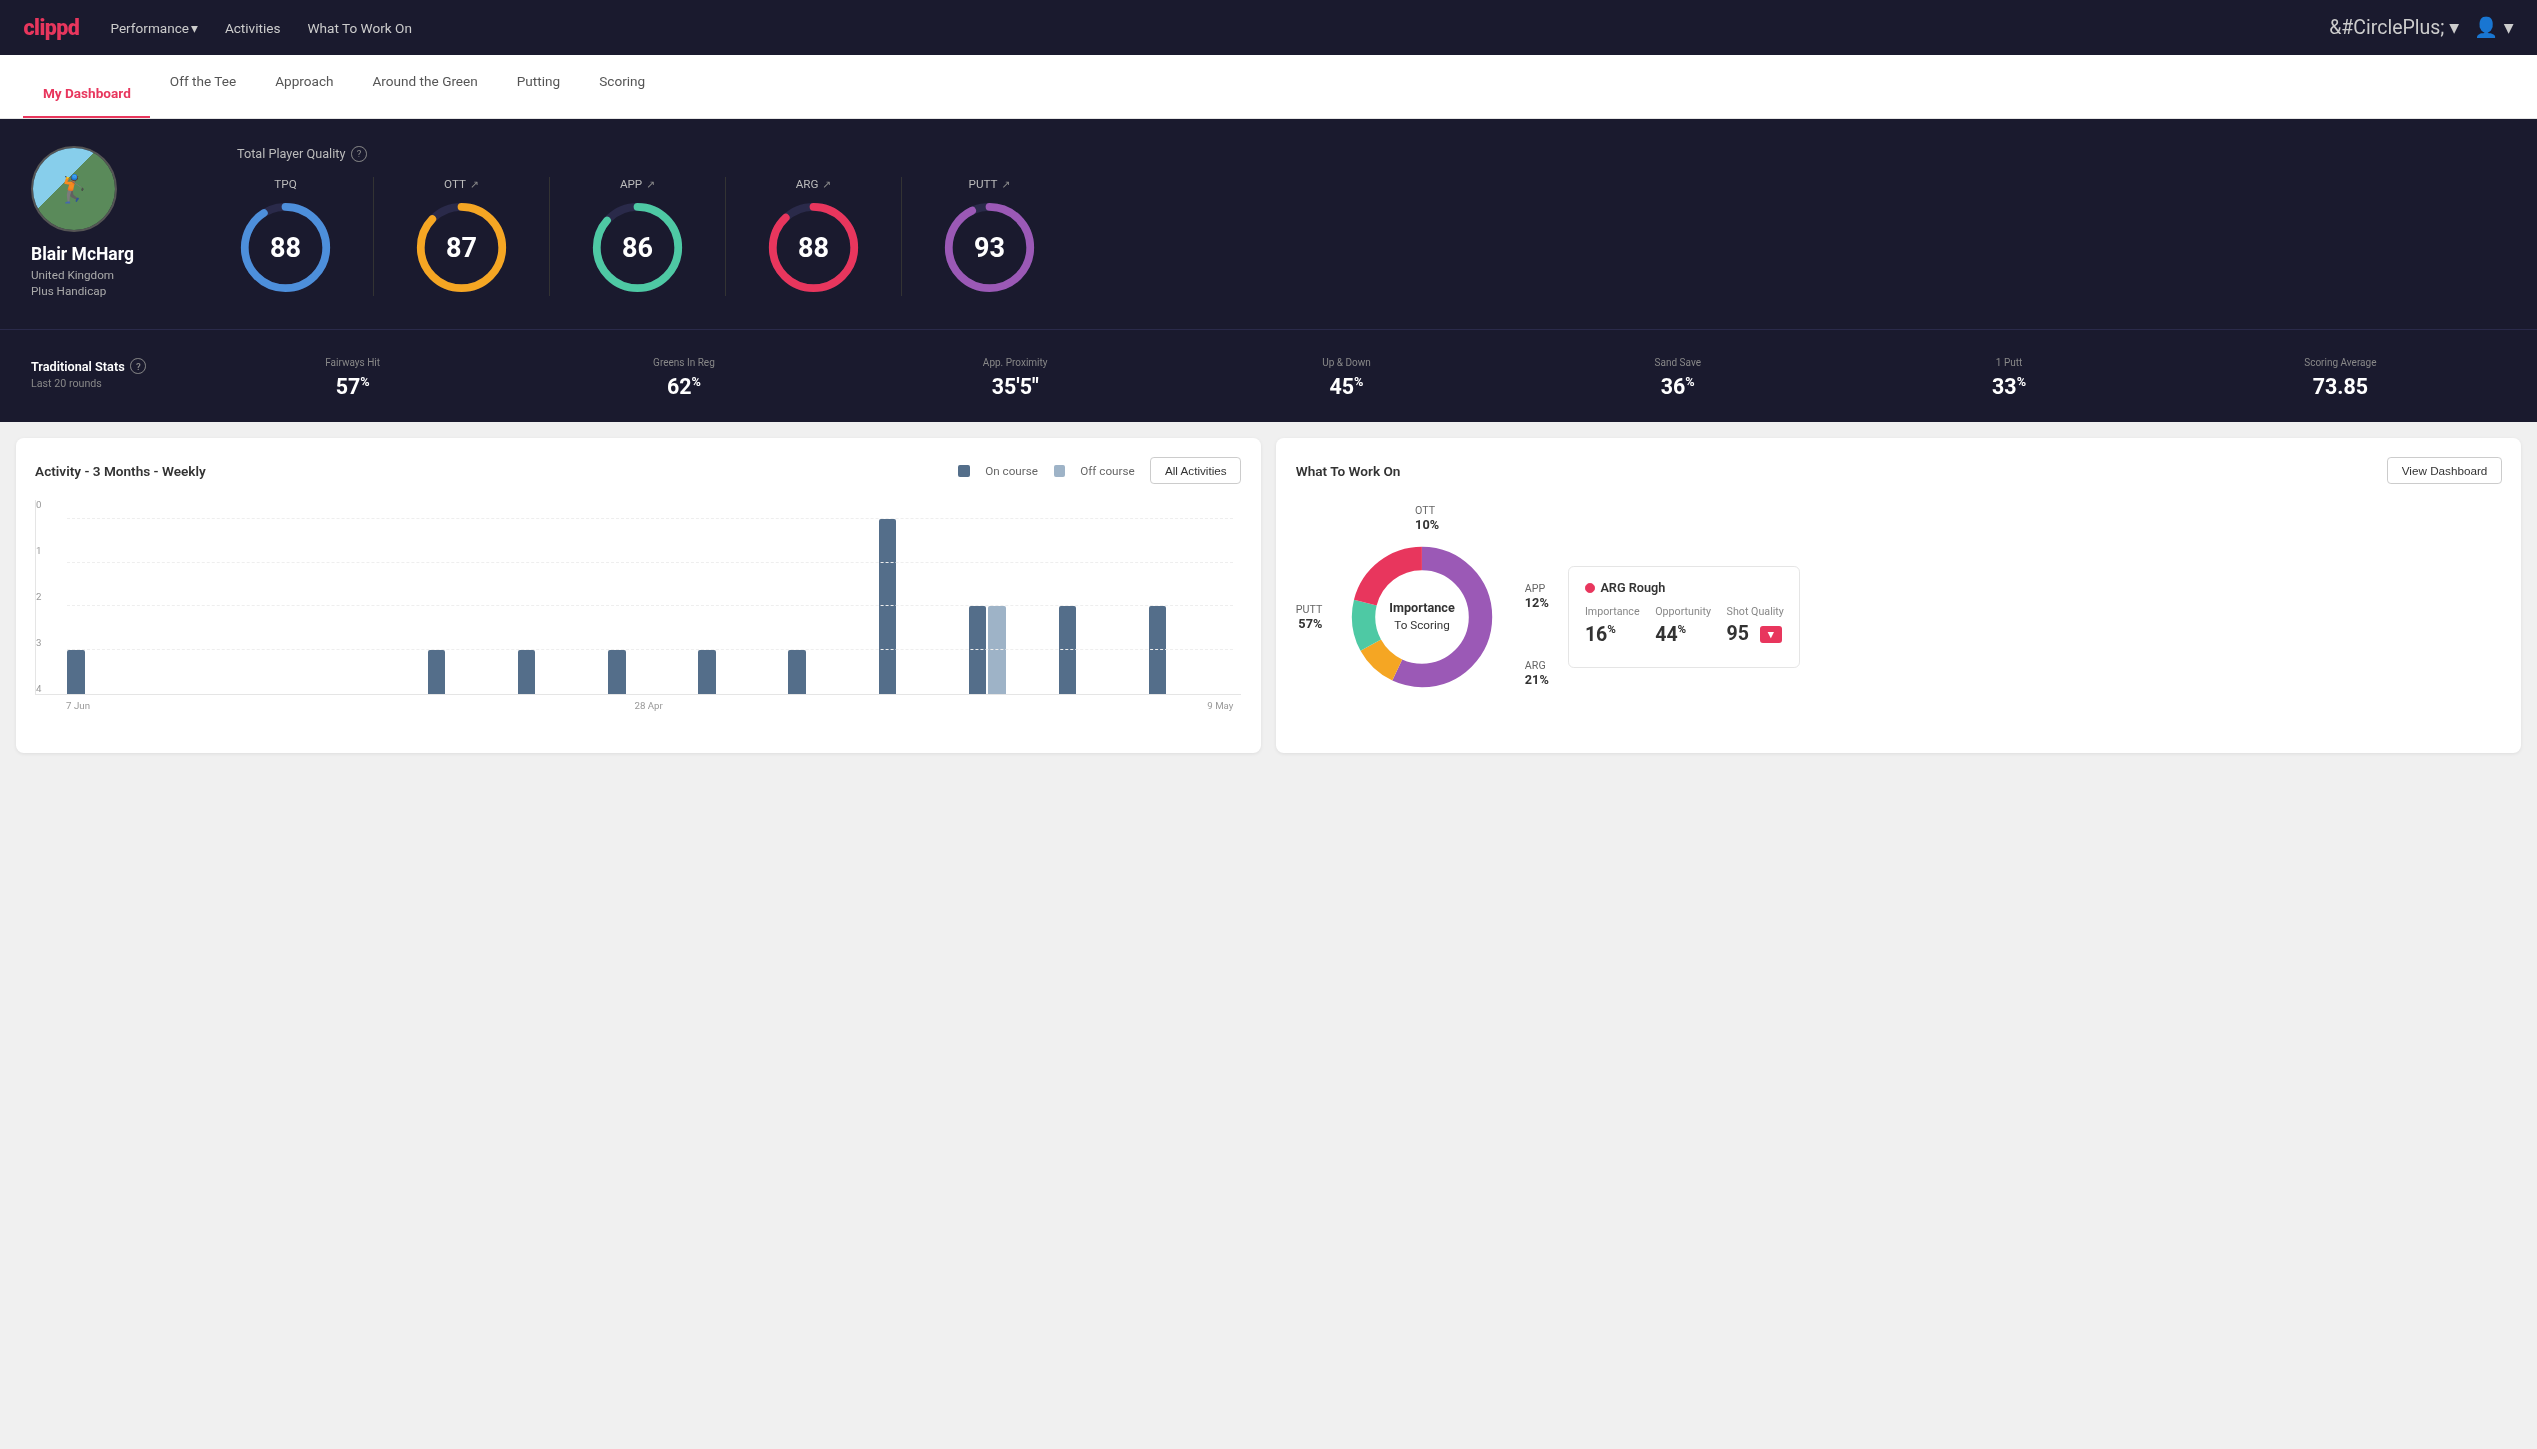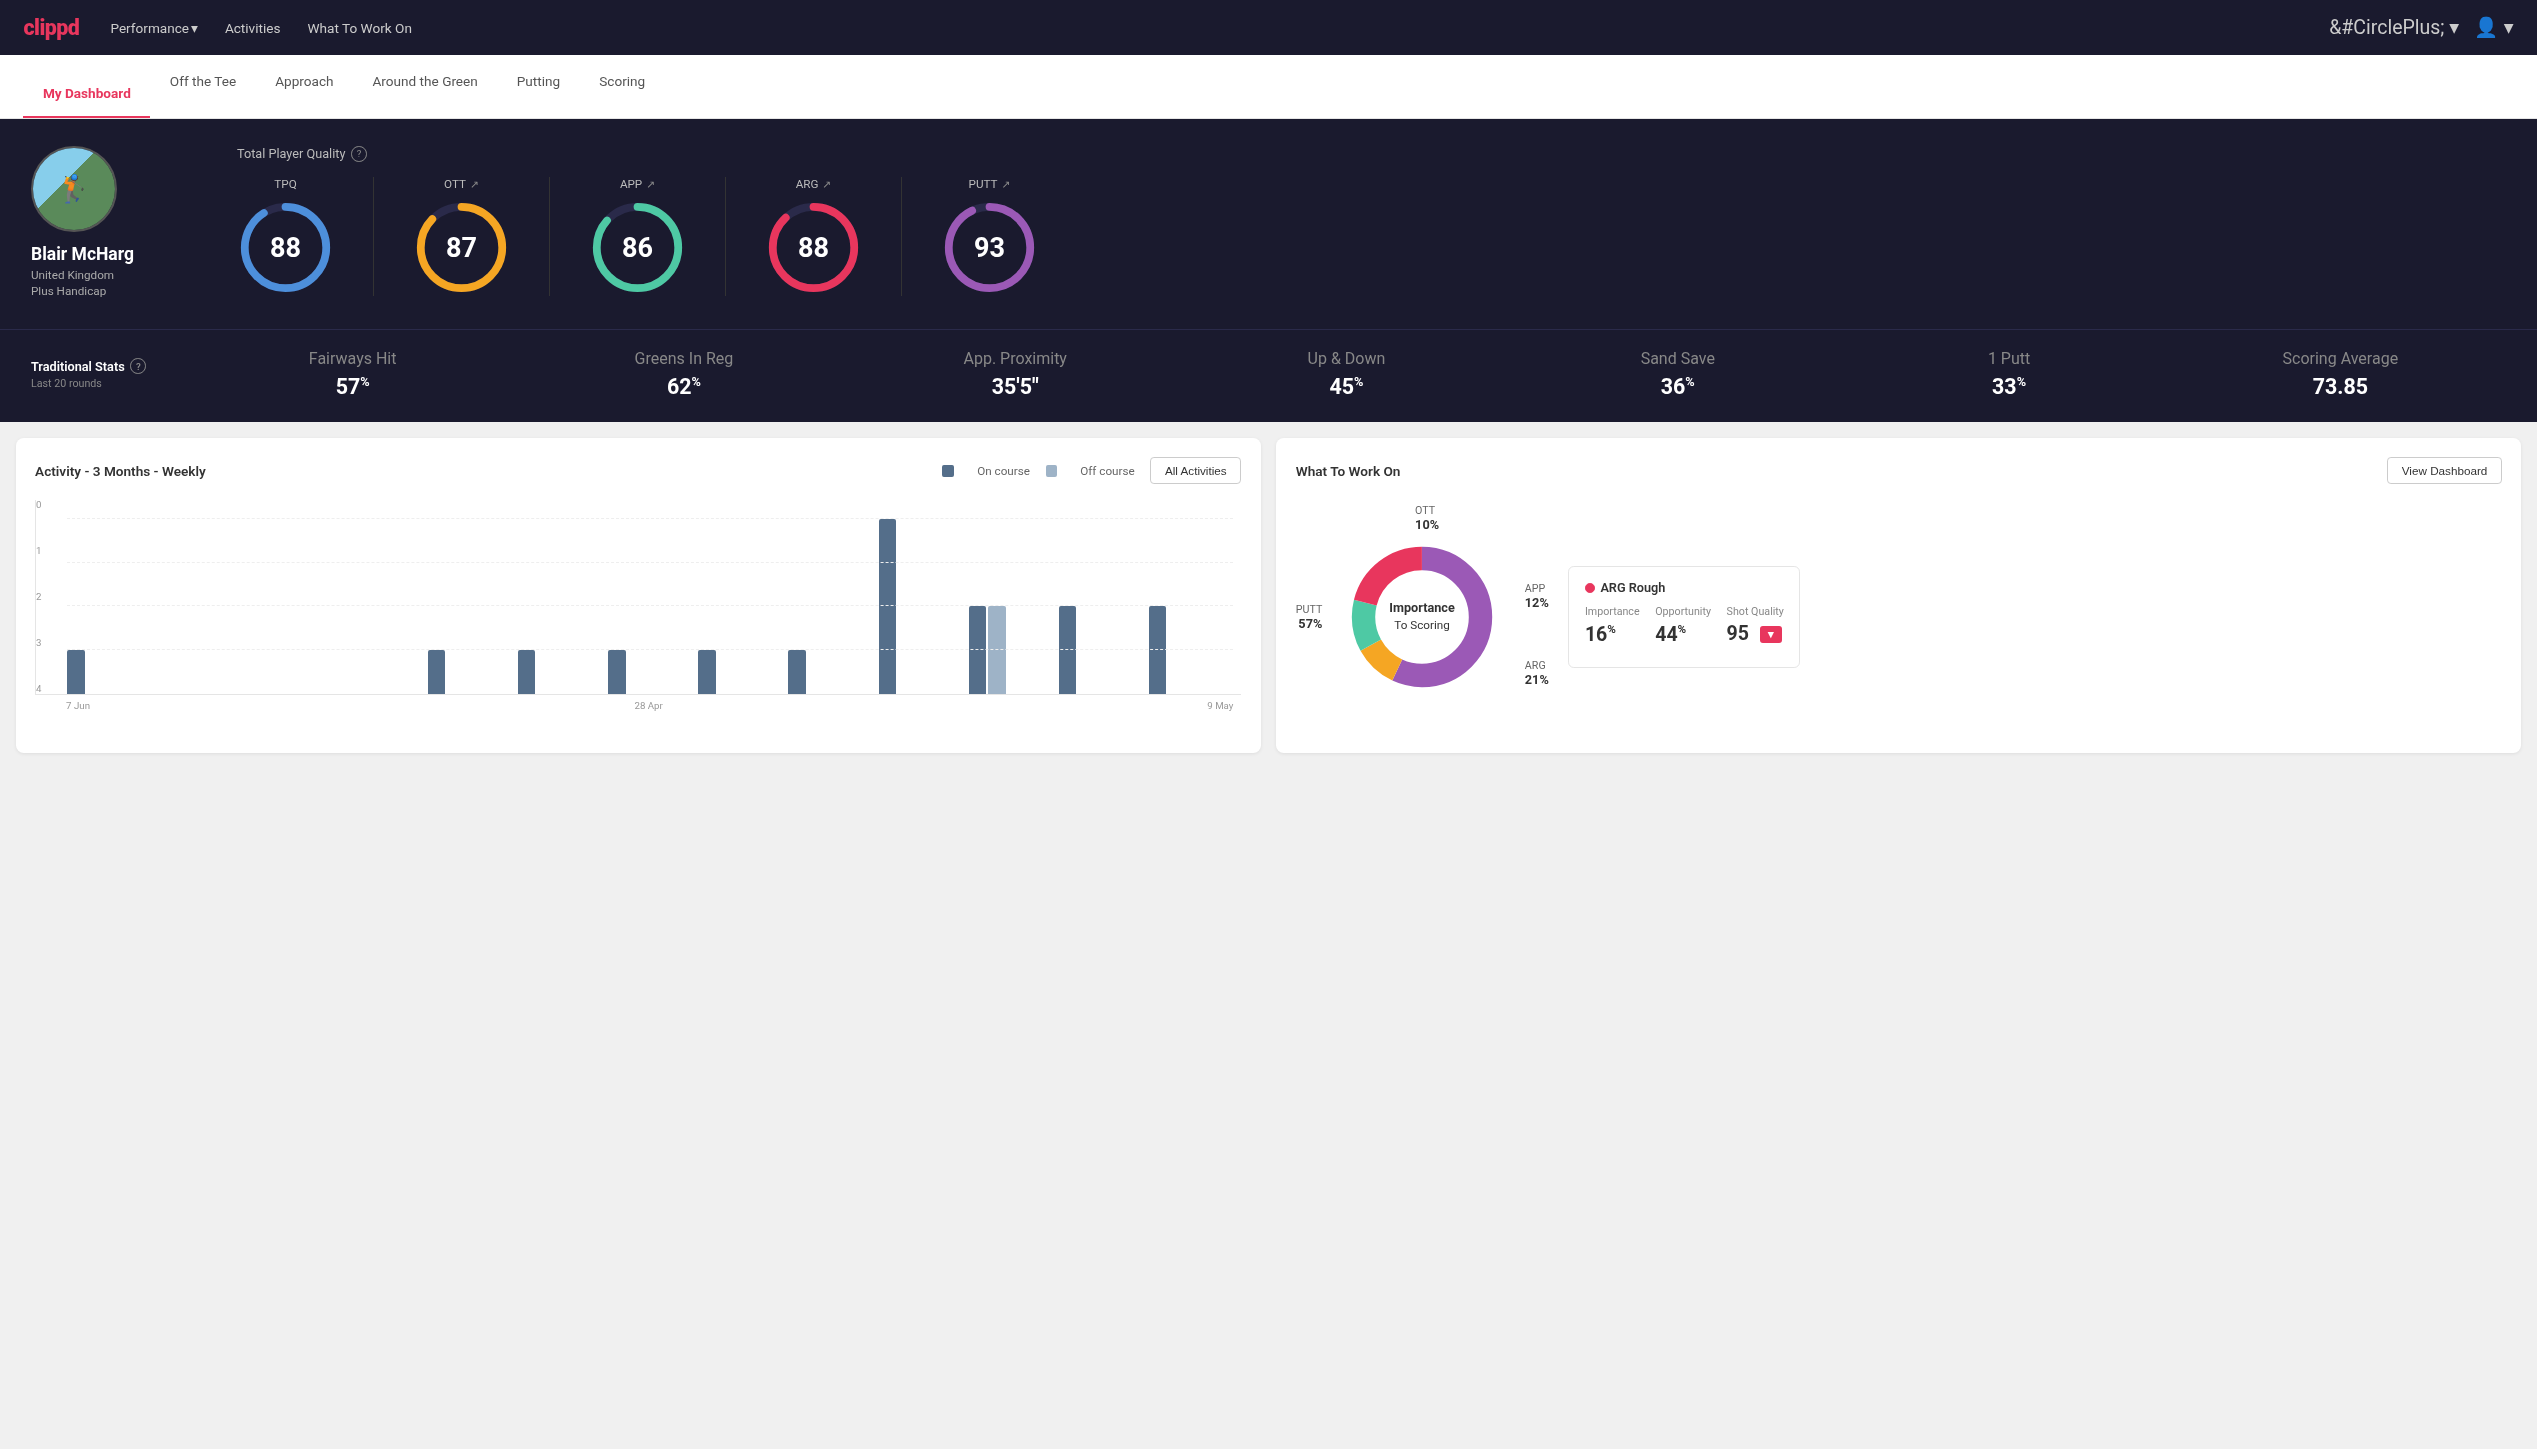--- a/index.html
+++ b/index.html
@@ -152,21 +152,21 @@
       padding: 19.5px 31px 23.4px;
       display: flex;
       align-items: center;
       gap: 0;
     }
     .trad-label { min-width: 156px; }
     .trad-label-title { font-size: 12.7px; font-weight: 600; color: #fff; display: flex; align-items: center; gap: 5.8px; }
     .trad-label-sub { font-size: 10.7px; color: #888; margin-top: 2.9px; }
     .trad-stat-items { display: flex; gap: 0; flex: 1; }
     .trad-stat-item { flex: 1; text-align: center; }
-    .trad-stat-name { font-size: 16px; color: #888; margin-bottom: 5.8px; }
+    .trad-stat-name { font-size: 10px; color: #888; margin-bottom: 5.8px; margin-top: 8px; }
     .trad-stat-value { font-size: 21.4px; font-weight: 700; color: #fff; }
     .trad-stat-value sup { font-size: 12.7px; }
 
     
     .bottom-section {
       display: flex;
       gap: 15.6px;
       padding: 15.6px 15.6px;
       background: #f0f0f0;
     }
@@ -182,21 +182,21 @@
     .wtwo-card { flex: 1; }
 
     .card-header {
       display: flex;
       align-items: center;
       justify-content: space-between;
       margin-bottom: 15.6px;
     }
     .card-title { font-size: 13.6px; font-weight: 600; color: #333; }
     .card-legend { display: flex; gap: 15.6px; align-items: center; }
-    .legend-item { display: flex; align-items: center; gap: 23px; font-size: 11.7px; color: #666; }
+    .legend-item { display: flex; align-items: center; gap: 15px; font-size: 11.7px; color: #666; }
     .legend-dot { width: 11.7px; height: 11.7px; border-radius: 1.9px; }
     .btn-outline {
       border: 1px solid #ccc;
       background: #fff;
       padding: 5.8px 13.6px;
       border-radius: 3.9px;
       font-size: 11.7px;
       cursor: pointer;
       color: #333;
     }

